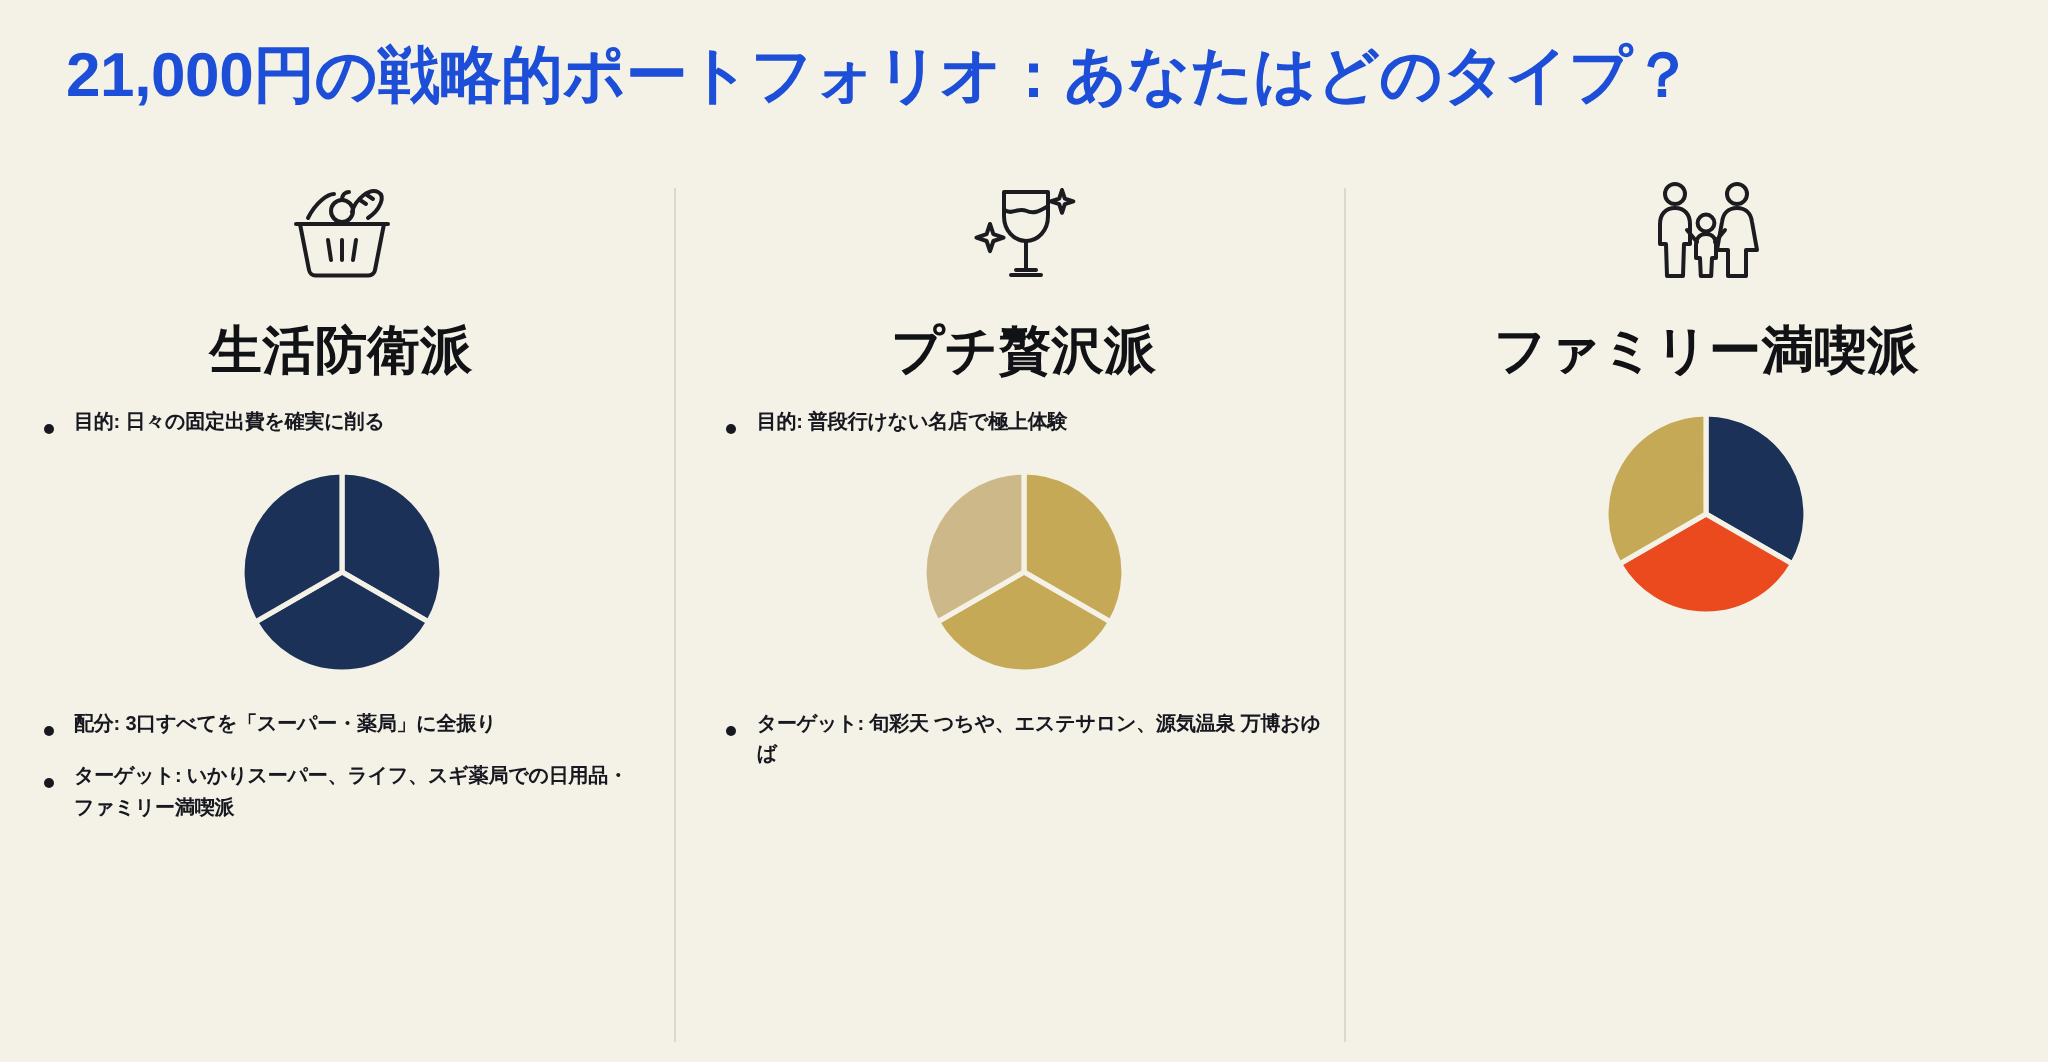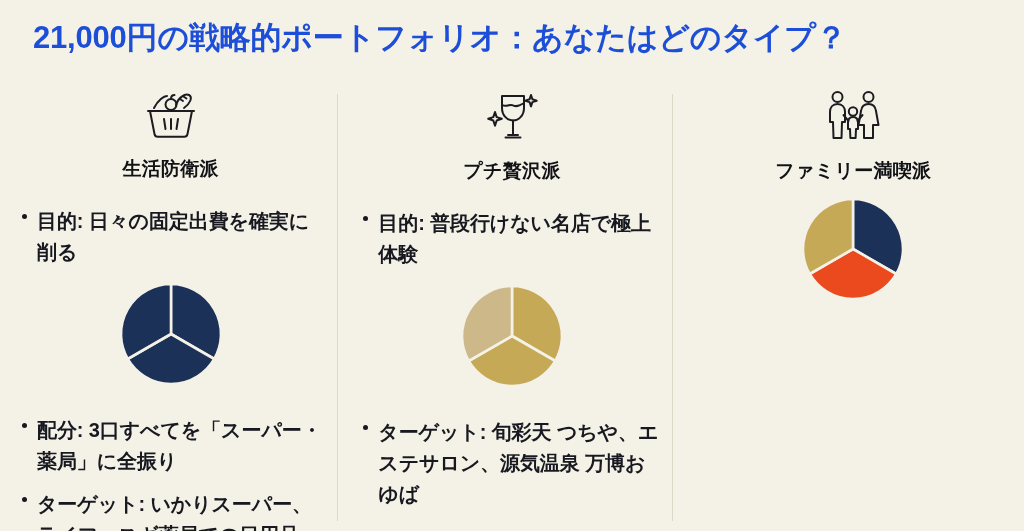--- a/index.html
+++ b/index.html
@@ -81,21 +81,21 @@
     align-items: center;
     justify-content: center;
   }
   .col-icon svg {
     display: block;
   }
 
   
   .col-heading {
     margin-top: 14px;
-    font-size: 19px;
+    font-size: 26px;
     font-weight: 700;
     color: #111216;
     text-align: center;
     line-height: 1.2;
     letter-spacing: 0.3px;
     white-space: nowrap;
   }
 
   
   .bullet-list {
@@ -104,26 +104,25 @@
     padding: 0;
     list-style: none;
   }
   .bullet-list.purpose { margin-top: 13px; }
   .bullet-list.details { margin-top: 0; }
 
   .bullet {
     position: relative;
     padding-left: 19px;
     margin-bottom: 11px;
-    font-size: 20px;
+    font-size: 10px;
     font-weight: 700;
     line-height: 1.55;
     color: #181920;
     letter-spacing: -0.1px;
-    margin-top: 12px;
   }
   .bullet:last-child { margin-bottom: 0; }
   .bullet::before {
     content: "";
     position: absolute;
     left: 4px;
     top: 8px;
     width: 5px;
     height: 5px;
     border-radius: 50%;

